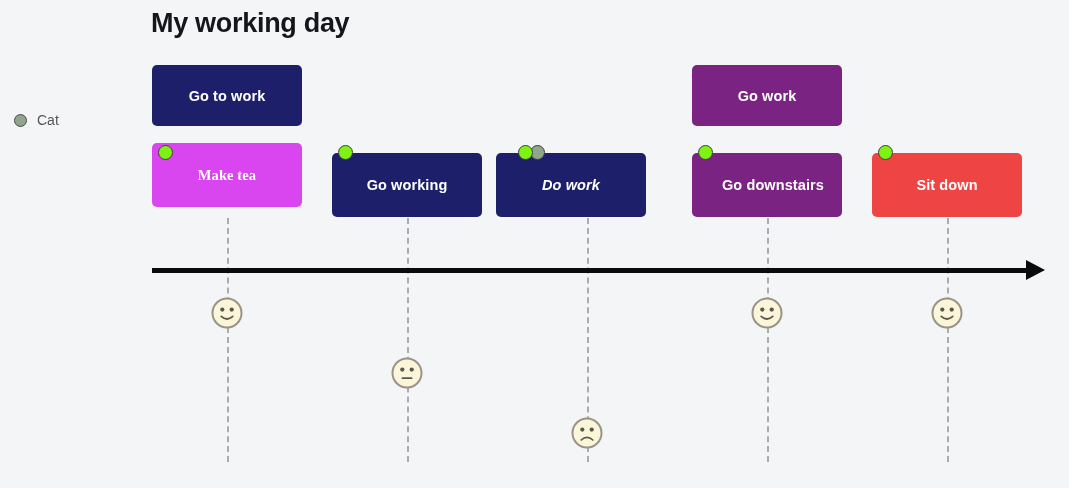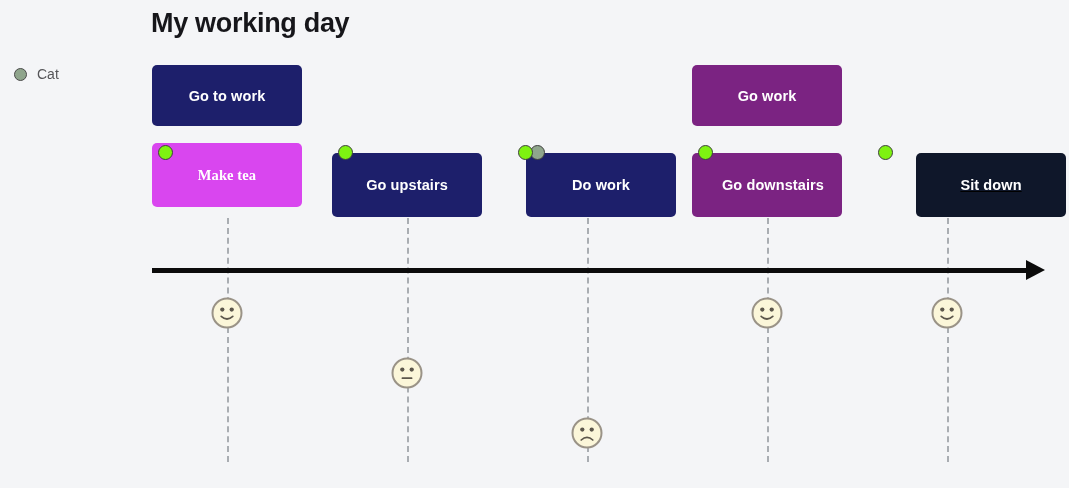--- a/index.html
+++ b/index.html
@@ -37,20 +37,21 @@
     position: absolute;
     left: 14px;
     top: 64px;
     width: 110px;
   }
   .legend-row {
     display: flex;
     align-items: center;
     height: 20px;
     margin-bottom: 2px;
+    margin-top: 46px;
   }
   .legend-dot {
     width: 13px;
     height: 13px;
     border-radius: 50%;
     border: 1px solid #4b4b4b;
     box-sizing: border-box;
     flex: 0 0 auto;
   }
   .legend-label {
@@ -138,33 +139,33 @@
       <div class="task-box" style="left: 692px; top: 65px; width: 150px; height: 61px; background: rgb(123, 35, 130);">
         <span class="task-label">Go work</span>
       </div>
     </div>
   <div id="lane-two">
       <div class="task-box" style="left: 152px; top: 143px; width: 150px; height: 64px; background: #d946ef; font-family: Liberation Serif, serif;">
         <span class="task-label">Make tea</span>
       </div>
       <div class="actor-dot" style="background: rgb(126, 242, 17); left: 158px; top: 145px; z-index: 10;"></div>
       <div class="task-box" style="left: 332px; top: 153px; width: 150px; height: 64px; background: rgb(29, 31, 107);">
-        <span class="task-label">Go upstairs</span>
+        <span class="task-label">Go working</span>
       </div>
       <div class="actor-dot" style="background: rgb(126, 242, 17); left: 338px; top: 145px; z-index: 10;"></div>
-      <div class="task-box" style="left: 526px; top: 153px; width: 150px; height: 64px; background: rgb(29, 31, 107);">
+      <div class="task-box" style="left: 496px; top: 153px; width: 150px; height: 64px; background: rgb(29, 31, 107); font-style: italic;">
         <span class="task-label">Do work</span>
       </div>
       <div class="actor-dot" style="background: rgb(126, 242, 17); left: 518px; top: 145px; z-index: 10;"></div>
       <div class="actor-dot" style="background: rgb(143, 165, 140); left: 530px; top: 145px; z-index: 9;"></div>
       <div class="task-box" style="left: 692px; top: 153px; width: 150px; height: 64px; background: rgb(123, 35, 130); padding-left: 12px;">
         <span class="task-label">Go downstairs</span>
       </div>
       <div class="actor-dot" style="background: rgb(126, 242, 17); left: 698px; top: 145px; z-index: 10;"></div>
-      <div class="task-box" style="left: 916px; top: 153px; width: 150px; height: 64px; background: #0f172a; text-decoration: underline;">
+      <div class="task-box" style="left: 872px; top: 153px; width: 150px; height: 64px; background: #ef4444;">
         <span class="task-label">Sit down</span>
       </div>
       <div class="actor-dot" style="background: rgb(126, 242, 17); left: 878px; top: 145px; z-index: 10;"></div>
     </div>
 
   <div id="droppers">
       <div class="dropper" style="left: 227px; top: 218px; height: 244px;"></div>
       <div class="dropper" style="left: 407px; top: 218px; height: 244px;"></div>
       <div class="dropper" style="left: 587px; top: 218px; height: 244px;"></div>
       <div class="dropper" style="left: 767px; top: 218px; height: 244px;"></div>

